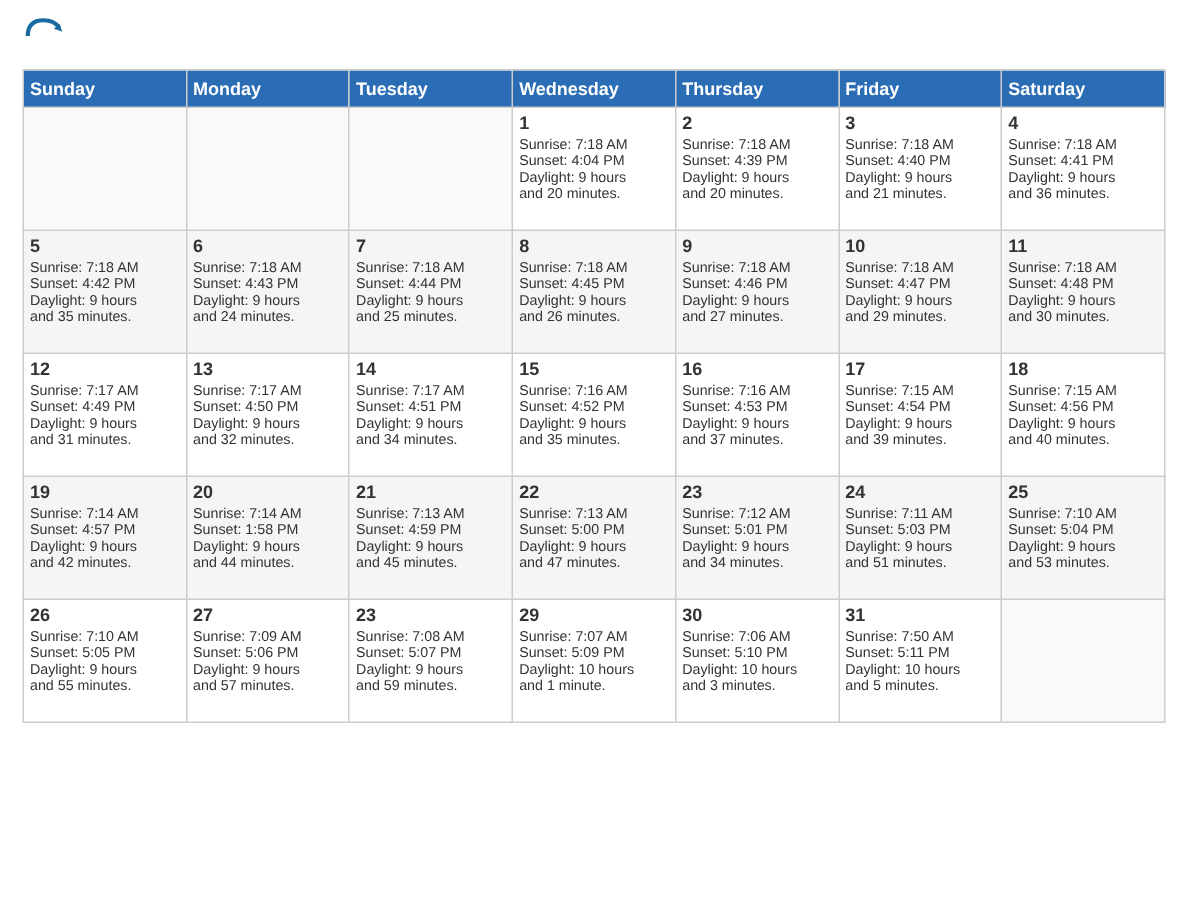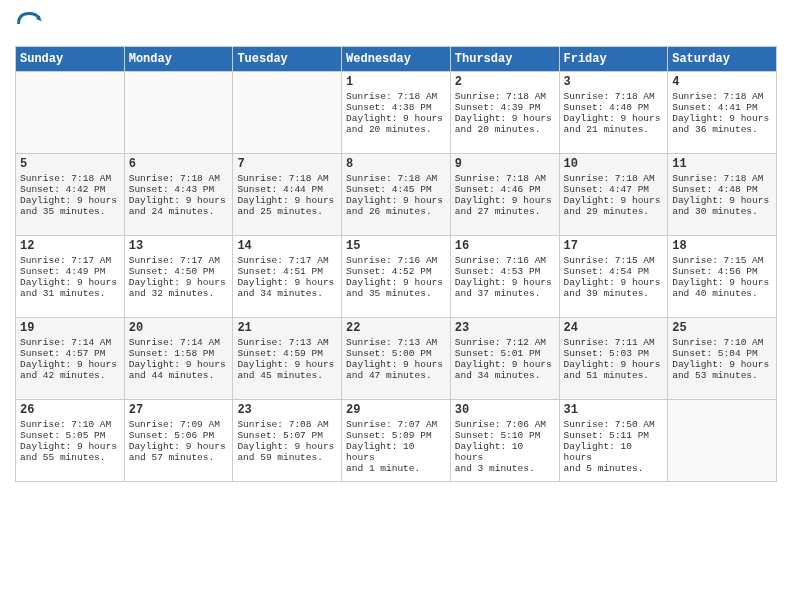--- a/index.html
+++ b/index.html
@@ -6,21 +6,20 @@
     body {
       font-family: Arial, sans-serif;
       background: #fff;
       width: 792px;
       height: 612px;
       overflow: hidden;
     }
     .container {
       width: 792px;
       padding: 10px 15px 10px 15px;
-      font-family: Liberation Mono, monospace;
     }
     .header {
       display: flex;
       justify-content: space-between;
       align-items: flex-start;
       margin-bottom: 8px;
     }
     .logo {
       display: flex;
       align-items: center;
@@ -127,21 +126,21 @@
         </tr>
     </thead>
     <tbody id="calendar-body">
     <tr>
           <td class="empty-cell"></td>
           <td class="empty-cell"></td>
           <td class="empty-cell"></td>
           <td>
             <span class="day-num">1</span>
             <div>Sunrise: 7:18 AM</div>
-            <div>Sunset: 4:38 PM</div>
+            <div>Sunset: 4:04 PM</div>
             <div>Daylight: 9 hours</div>
             <div>and 20 minutes.</div>
           </td>
           <td>
             <span class="day-num">2</span>
             <div>Sunrise: 7:18 AM</div>
             <div>Sunset: 4:39 PM</div>
             <div>Daylight: 9 hours</div>
             <div>and 20 minutes.</div>
           </td>

